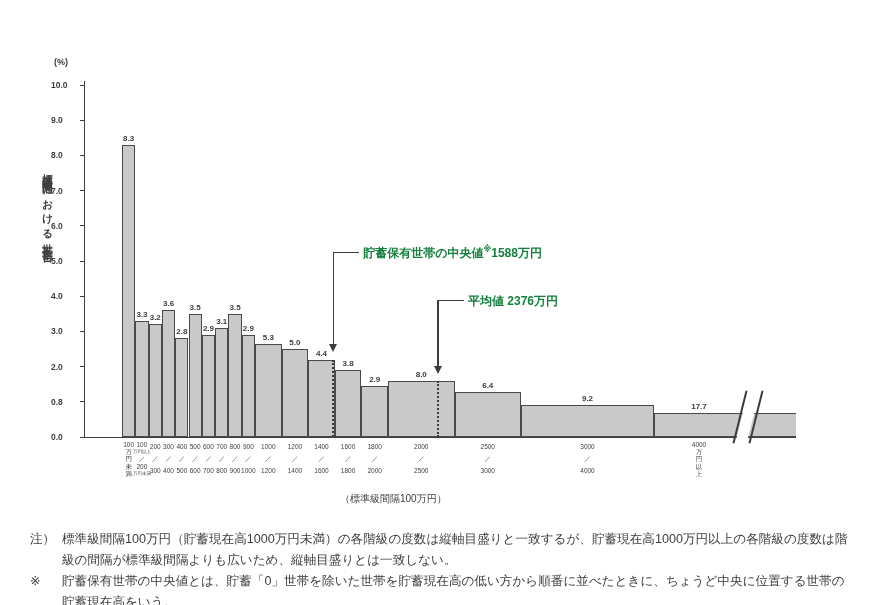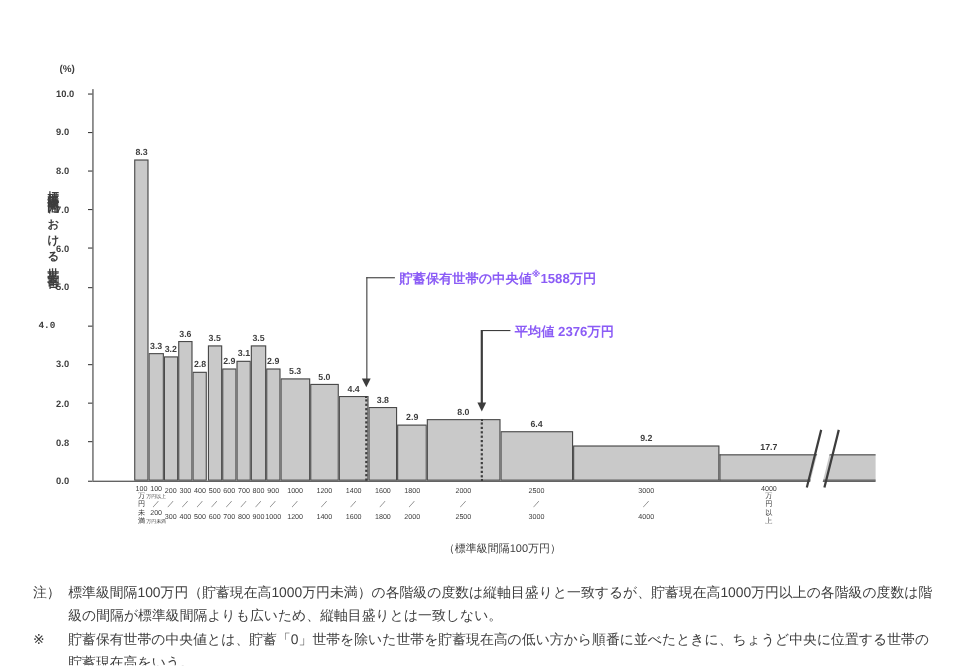--- a/index.html
+++ b/index.html
@@ -15,25 +15,25 @@
   .ytick-label{font-size:8.5px;font-weight:bold;color:#3d3d3d;}
   .unit-label{font-size:9px;font-weight:bold;color:#3d3d3d;}
   .ylabel-vert{
     writing-mode:vertical-rl;text-orientation:upright;
     font-size:10.5px;font-weight:bold;letter-spacing:2.5px;color:#3d3d3d;
   }
   .bar{background:#c9c9c9;border:1px solid #4a4a4a;box-sizing:border-box;}
   .bar-value{font-size:8px;font-weight:bold;text-align:center;color:#3d3d3d;}
   .xcol{font-size:6.5px;text-align:center;color:#3d3d3d;}
   .xcol .tiny{font-size:4.5px;}
-  .xaxis-caption{font-size:10px;text-align:right;color:#3d3d3d;}
+  .xaxis-caption{font-size:10px;text-align:left;color:#3d3d3d;}
   .dashed-vline{border-left:2px dotted #3d3d3d;width:0;}
   .anno-line{background:#3d3d3d;}
   .anno-arrowhead{width:0;height:0;border-left:4px solid transparent;border-right:4px solid transparent;border-top:8px solid #3d3d3d;}
-  .anno-text{font-size:12px;font-weight:600;white-space:nowrap;color:#8b5cf6;}
+  .anno-text{font-size:12px;font-weight:600;white-space:nowrap;color:#15803d;}
   .anno-text sup{font-size:8px;}
   .break-mask{background:#ffffff;}
   .break-line{background:#3d3d3d;width:2px;}
   .notes{position:absolute;left:30px;top:529px;width:822px;font-size:12.6px;line-height:21px;color:#3d3d3d;}
   .notes p{margin:0;padding-left:32px;text-indent:0;}
   .notes .note-prefix{display:inline-block;width:32px;margin-left:-32px;}
 </style>
 </head>
 <body>
 
@@ -45,21 +45,21 @@
       <div class="axis-line abs" style="left: 84px; top: 436.5px; width: 712px; height: 1.3px;"></div>
       <div class="axis-line abs" style="left: 80px; top: 436.5px; width: 4px; height: 1px;"></div>
       <div class="ytick-label abs" style="left: 51px; top: 432px; width: 27px;">0.0</div>
       <div class="axis-line abs" style="left: 80px; top: 401.3px; width: 4px; height: 1px;"></div>
       <div class="ytick-label abs" style="left: 51px; top: 396.8px; width: 27px;">0.8</div>
       <div class="axis-line abs" style="left: 80px; top: 366.1px; width: 4px; height: 1px;"></div>
       <div class="ytick-label abs" style="left: 51px; top: 361.6px; width: 27px;">2.0</div>
       <div class="axis-line abs" style="left: 80px; top: 330.9px; width: 4px; height: 1px;"></div>
       <div class="ytick-label abs" style="left: 51px; top: 326.4px; width: 27px;">3.0</div>
       <div class="axis-line abs" style="left: 80px; top: 295.7px; width: 4px; height: 1px;"></div>
-      <div class="ytick-label abs" style="left: 35px; top: 291.2px; width: 27px; font-family: Liberation Mono, monospace;">4.0</div>
+      <div class="ytick-label abs" style="left: 51px; top: 291.2px; width: 27px;">4.0</div>
       <div class="axis-line abs" style="left: 80px; top: 260.5px; width: 4px; height: 1px;"></div>
       <div class="ytick-label abs" style="left: 51px; top: 256px; width: 27px;">5.0</div>
       <div class="axis-line abs" style="left: 80px; top: 225.3px; width: 4px; height: 1px;"></div>
       <div class="ytick-label abs" style="left: 51px; top: 220.8px; width: 27px;">6.0</div>
       <div class="axis-line abs" style="left: 80px; top: 190.1px; width: 4px; height: 1px;"></div>
       <div class="ytick-label abs" style="left: 51px; top: 185.6px; width: 27px;">7.0</div>
       <div class="axis-line abs" style="left: 80px; top: 154.9px; width: 4px; height: 1px;"></div>
       <div class="ytick-label abs" style="left: 51px; top: 150.4px; width: 27px;">8.0</div>
       <div class="axis-line abs" style="left: 80px; top: 119.7px; width: 4px; height: 1px;"></div>
       <div class="ytick-label abs" style="left: 51px; top: 115.2px; width: 27px;">9.0</div>

